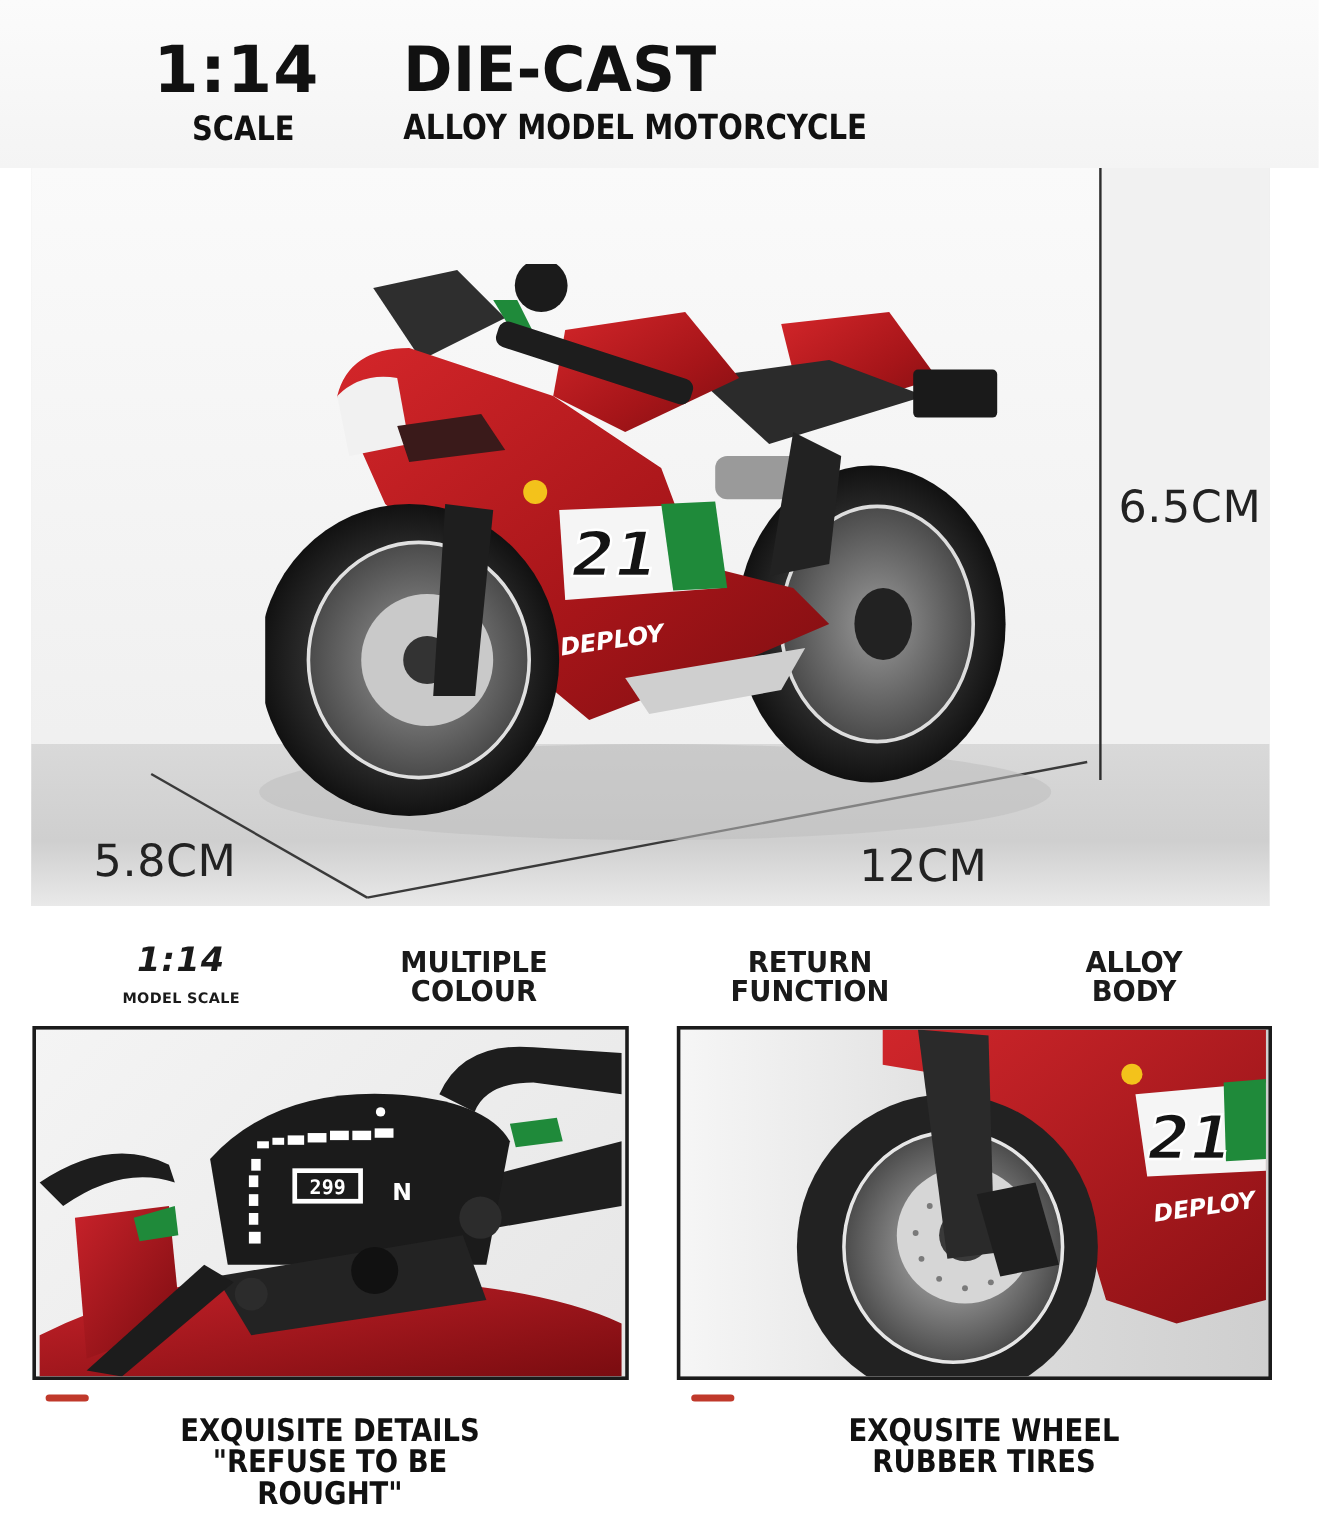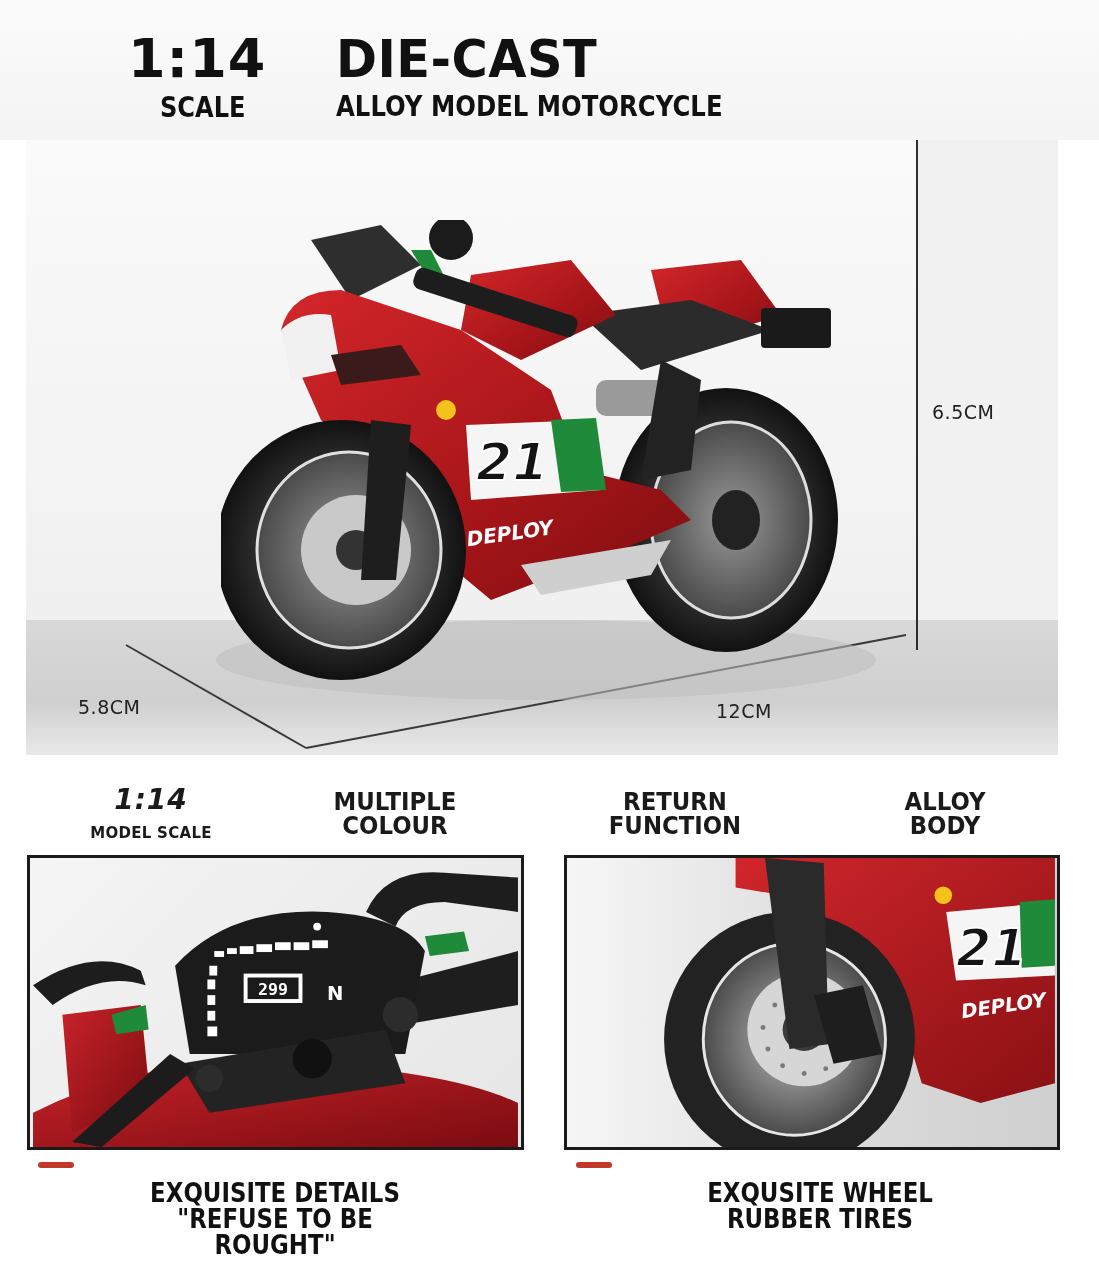--- a/index.html
+++ b/index.html
@@ -15,32 +15,32 @@
 
   
   .stage { position: absolute; left: 26px; top: 140px; width: 1032px; height: 615px;
            background: radial-gradient(ellipse at 50% 55%, #f7f7f7 0%, #ececec 55%, #e2e2e2 100%); }
   .back-wall { position: absolute; left: 0; top: 0; width: 890px; height: 520px; background: linear-gradient(#fafafa, #efefef); }
   .side-wall { position: absolute; left: 890px; top: 0; width: 142px; height: 615px; background: #f1f1f1; }
   .wall-line { position: absolute; left: 890px; top: 0; width: 2px; height: 510px; background: #2d2d2d; }
   .floor { position: absolute; left: 0; top: 480px; width: 1032px; height: 135px;
            background: linear-gradient(#d9d9d9, #cfcfcf 60%, #e9e9e9); clip-path: polygon(0 0, 100% 0, 100% 100%, 0 100%); }
   .floor-svg { position: absolute; left: 0; top: 0; width: 1032px; height: 615px; }
-  .dim { position: absolute; font-size: 19px; font-weight: 400; color: #222; letter-spacing: 0.5px; }
+  .dim { position: absolute; font-size: 37px; font-weight: 400; color: #222; letter-spacing: 0.5px; }
   .dim-height { left: 906px; top: 261px; }
   .dim-width { left: 52px; top: 556px; }
   .dim-length { left: 690px; top: 560px; text-align: center; }
 
   .moto { position: absolute; left: 195px; top: 80px; width: 640px; height: 460px; }
 
   
   .feature { position: absolute; text-align: center; font-weight: 700; line-height: 1; color: #1a1a1a; }
   .f-scale { left: 86px; top: 786px; width: 130px; }
   .f-scale .num { font-size: 28px; font-style: italic; font-weight: 900; letter-spacing: 1px; }
-  .f-scale .lbl { font-size: 15px; font-weight: 700; margin-top: 12px; letter-spacing: 0.3px; }
+  .f-scale .lbl { font-size: 12px; font-weight: 700; margin-top: 12px; letter-spacing: 0.3px; }
   .f-text { font-size: 24px; transform: scaleX(0.95); }
   .f-multi { left: 300px; top: 790px; width: 190px; }
   .f-return { left: 585px; top: 790px; width: 180px; }
   .f-alloy { left: 880px; top: 790px; width: 130px; }
   .f-text span { display: block; }
 
   
   .panel { position: absolute; top: 855px; height: 295px; border: 3px solid #1b1b1b; overflow: hidden; background: #f0f0f0; }
   .panel-left { left: 27px; width: 497px; background: linear-gradient(135deg, #f4f4f4, #e6e6e6); }
   .panel-right { left: 564px; width: 496px; background: linear-gradient(90deg, #f6f6f6, #dadada 60%, #cfcfcf); }

